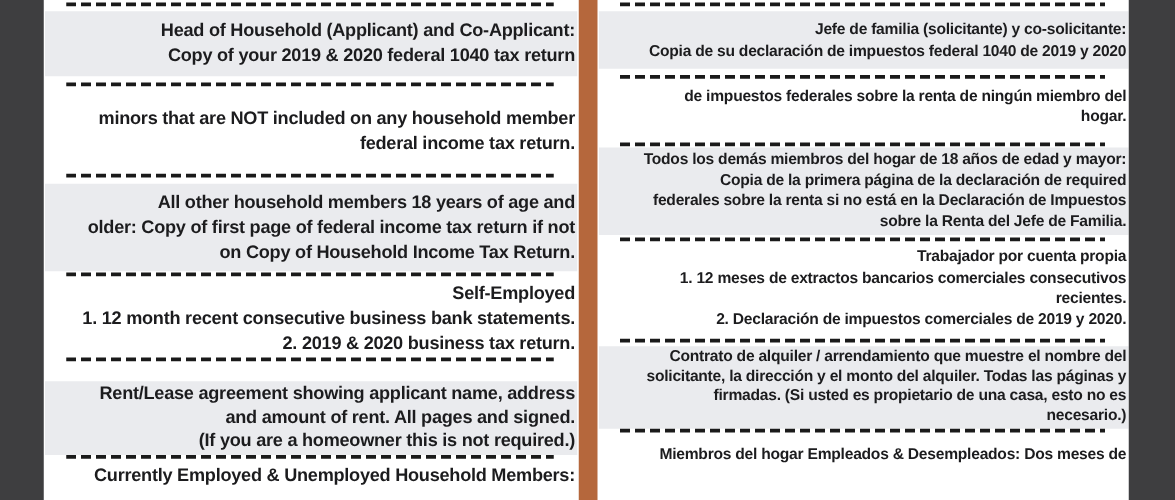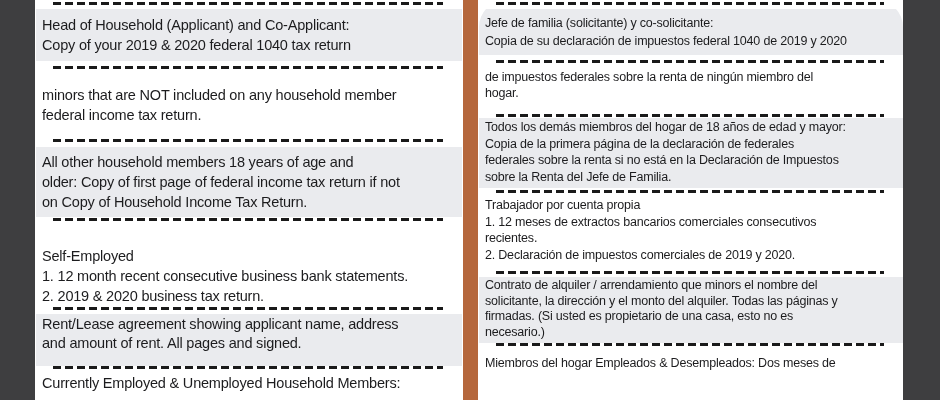--- a/index.html
+++ b/index.html
@@ -2,30 +2,31 @@
 <html><head>
 <meta charset="utf-8">
 <style>
   html,body { margin:0; padding:0; background:#ffffff; }
   .page {
     position:relative;
     width:940px; height:400px;
     background:#ffffff;
     overflow:hidden;
     font-family:"Liberation Sans", sans-serif;
-    font-weight:normal;
+    font-weight:bold;
     color:#1c1c1e;
+    text-align:right;
   }
   .edge-bar { position:absolute; top:0; bottom:0; background:#3e3e40; }
   .edge-left  { left:0;   width:35px; }
   .edge-right { left:903px; width:37px; }
   .divider { position:absolute; top:0; bottom:0; left:463px; width:15px; background:#b5673c; }
   .col { position:absolute; top:0; bottom:0; overflow:hidden; }
   .col-en { left:36px;  width:426px; font-size:14.5px; line-height:20px;  letter-spacing:-0.2px; }
-  .col-es { left:479px; width:424px; font-size:12.5px; line-height:16px;  letter-spacing:-0.2px;border-radius:27px; }
+  .col-es { left:479px; width:424px; font-size:12.5px; line-height:16px;  letter-spacing:-0.2px; }
   .sep {
     height:3px;
     background-image:repeating-linear-gradient(90deg,#1a1a1a 0 8px,transparent 8px 12px);
     margin-left:17px; margin-right:19px;
   }
   .item { padding-left:6px; padding-right:2px; }
   .item.alt { background:#eaebee; }
   .ln { white-space:nowrap; }
 </style>
 </head>
@@ -50,30 +51,31 @@
     </div>
     <div class="sep" style="margin-top:14px"></div>
 
     <div class="item alt" style="margin-top:5px;padding-top:5px;padding-bottom:5px">
       <div class="ln">All other household members 18 years of age and</div>
       <div class="ln">older: Copy of first page of federal income tax return if not</div>
       <div class="ln">on Copy of Household Income Tax Return.</div>
     </div>
     <div class="sep" style="margin-top:1px"></div>
 
-    <div class="item" style="margin-top:25px">
+    <div class="item" style="margin-top:4px">
       <div class="ln">Self-Employed</div>
       <div class="ln">1. 12 month recent consecutive business bank statements.</div>
       <div class="ln">2. 2019 &amp; 2020 business tax return.</div>
     </div>
     <div class="sep" style="margin-top:1px"></div>
 
-    <div class="item alt" style="margin-top:4px;padding-top:1px;padding-bottom:13px;line-height:19px">
+    <div class="item alt" style="margin-top:16px;padding-top:1px;padding-bottom:1px;line-height:19px">
       <div class="ln">Rent/Lease agreement showing applicant name, address</div>
       <div class="ln">and amount of rent. All pages and signed.</div>
+      <div class="ln">(If you are a homeowner this is not required.)</div>
     </div>
     <div class="sep" style="margin-top:0"></div>
 
     <div class="item" style="margin-top:4px">
       <div class="ln">Currently Employed &amp; Unemployed Household Members:</div>
     </div>
   </div>
 
   <div class="divider"></div>
 
@@ -87,36 +89,36 @@
     <div class="sep" style="margin-top:5px"></div>
 
     <div class="item" style="margin-top:7px;line-height:15.5px">
       <div class="ln">de impuestos federales sobre la renta de ningún miembro del</div>
       <div class="ln">hogar.</div>
     </div>
     <div class="sep" style="margin-top:13px"></div>
 
     <div class="item alt" style="margin-top:1px;padding-top:1px;padding-bottom:3px;line-height:16.5px">
       <div class="ln">Todos los demás miembros del hogar de 18 años de edad y mayor:</div>
-      <div class="ln">Copia de la primera página de la declaración de federales</div>
+      <div class="ln">Copia de la primera página de la declaración de required</div>
       <div class="ln">federales sobre la renta si no está en la Declaración de Impuestos</div>
       <div class="ln">sobre la Renta del Jefe de Familia.</div>
     </div>
     <div class="sep" style="margin-top:2px"></div>
 
     <div class="item" style="margin-top:4px;line-height:16.5px">
       <div class="ln">Trabajador por cuenta propia</div>
       <div class="ln">1. 12 meses de extractos bancarios comerciales consecutivos</div>
       <div class="ln">recientes.</div>
       <div class="ln">2. Declaración de impuestos comerciales de 2019 y 2020.</div>
     </div>
     <div class="sep" style="margin-top:8px"></div>
 
     <div class="item alt" style="margin-top:3px;padding-top:1px;padding-bottom:3px;line-height:15.5px">
-      <div class="ln">Contrato de alquiler / arrendamiento que minors el nombre del</div>
+      <div class="ln">Contrato de alquiler / arrendamiento que muestre el nombre del</div>
       <div class="ln">solicitante, la dirección y el monto del alquiler. Todas las páginas y</div>
       <div class="ln">firmadas. (Si usted es propietario de una casa, esto no es</div>
       <div class="ln">necesario.)</div>
     </div>
     <div class="sep" style="margin-top:0"></div>
 
     <div class="item" style="margin-top:9px">
       <div class="ln">Miembros del hogar Empleados &amp; Desempleados: Dos meses de</div>
     </div>
   </div>

